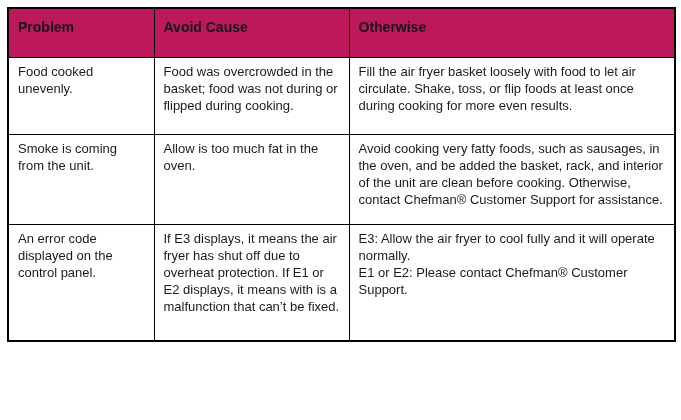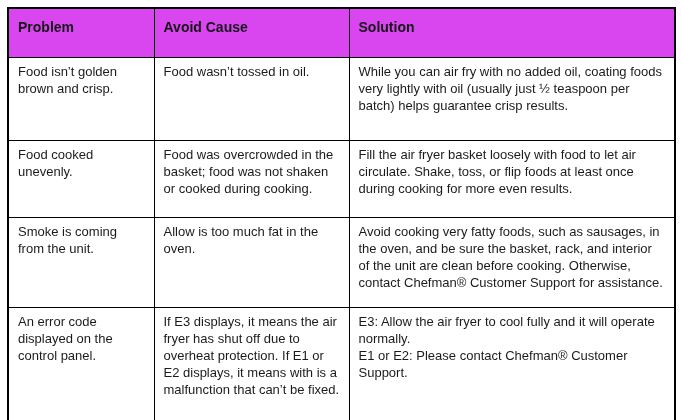--- a/index.html
+++ b/index.html
@@ -30,21 +30,21 @@
   col.c1 { width: 146px; }
   col.c2 { width: 195px; }
   col.c3 { width: 326px; }
   th, td {
     border: 1px solid #000000;
     vertical-align: top;
     text-align: left;
     box-sizing: border-box;
   }
   th {
-    background: #d946ef;
+    background: #be185d;
     font-size: 14px;
     font-weight: bold;
     padding: 10px 6px 22px 9px;
     color: #151517;
   }
   td {
     font-size: 13px;
     line-height: 17px;
     padding: 5px 8px 5px 9px;
     white-space: pre-line;
@@ -62,38 +62,33 @@
   <table class="troubleshooting">
     <colgroup>
       <col class="c1">
       <col class="c2">
       <col class="c3">
     </colgroup>
     <thead>
       <tr>
         <th>Problem</th>
         <th>Avoid Cause</th>
-        <th>Solution</th>
+        <th>Otherwise</th>
       </tr>
     </thead>
     <tbody>
-      <tr class="r0">
-        <td>Food isn’t golden brown and crisp.</td>
-        <td>Food wasn’t tossed in oil.</td>
-        <td>While you can air fry with no added oil, coating foods very lightly with oil (usually just ½ teaspoon per batch) helps guarantee crisp results.</td>
-      </tr>
       <tr class="r1">
         <td>Food cooked unevenly.</td>
-        <td>Food was overcrowded in the basket; food was not shaken or cooked during cooking.</td>
+        <td>Food was overcrowded in the basket; food was not during or flipped during cooking.</td>
         <td>Fill the air fryer basket loosely with food to let air circulate. Shake, toss, or flip foods at least once during cooking for more even results.</td>
       </tr>
       <tr class="r2">
         <td>Smoke is coming from the unit.</td>
         <td>Allow is too much fat in the oven.</td>
-        <td>Avoid cooking very fatty foods, such as sausages, in the oven, and be sure the basket, rack, and interior of the unit are clean before cooking. Otherwise, contact Chefman® Customer Support for assistance.</td>
+        <td>Avoid cooking very fatty foods, such as sausages, in the oven, and be added the basket, rack, and interior of the unit are clean before cooking. Otherwise, contact Chefman® Customer Support for assistance.</td>
       </tr>
       <tr class="r3">
         <td>An error code displayed on the control panel.</td>
         <td>If E3 displays, it means the air fryer has shut off due to overheat protection. If E1 or E2 displays, it means with is a malfunction that can’t be fixed.</td>
         <td>E3: Allow the air fryer to cool fully and it will operate normally.
 E1 or E2: Please contact Chefman® Customer Support.</td>
       </tr>
     </tbody>
   </table>
 </div>

